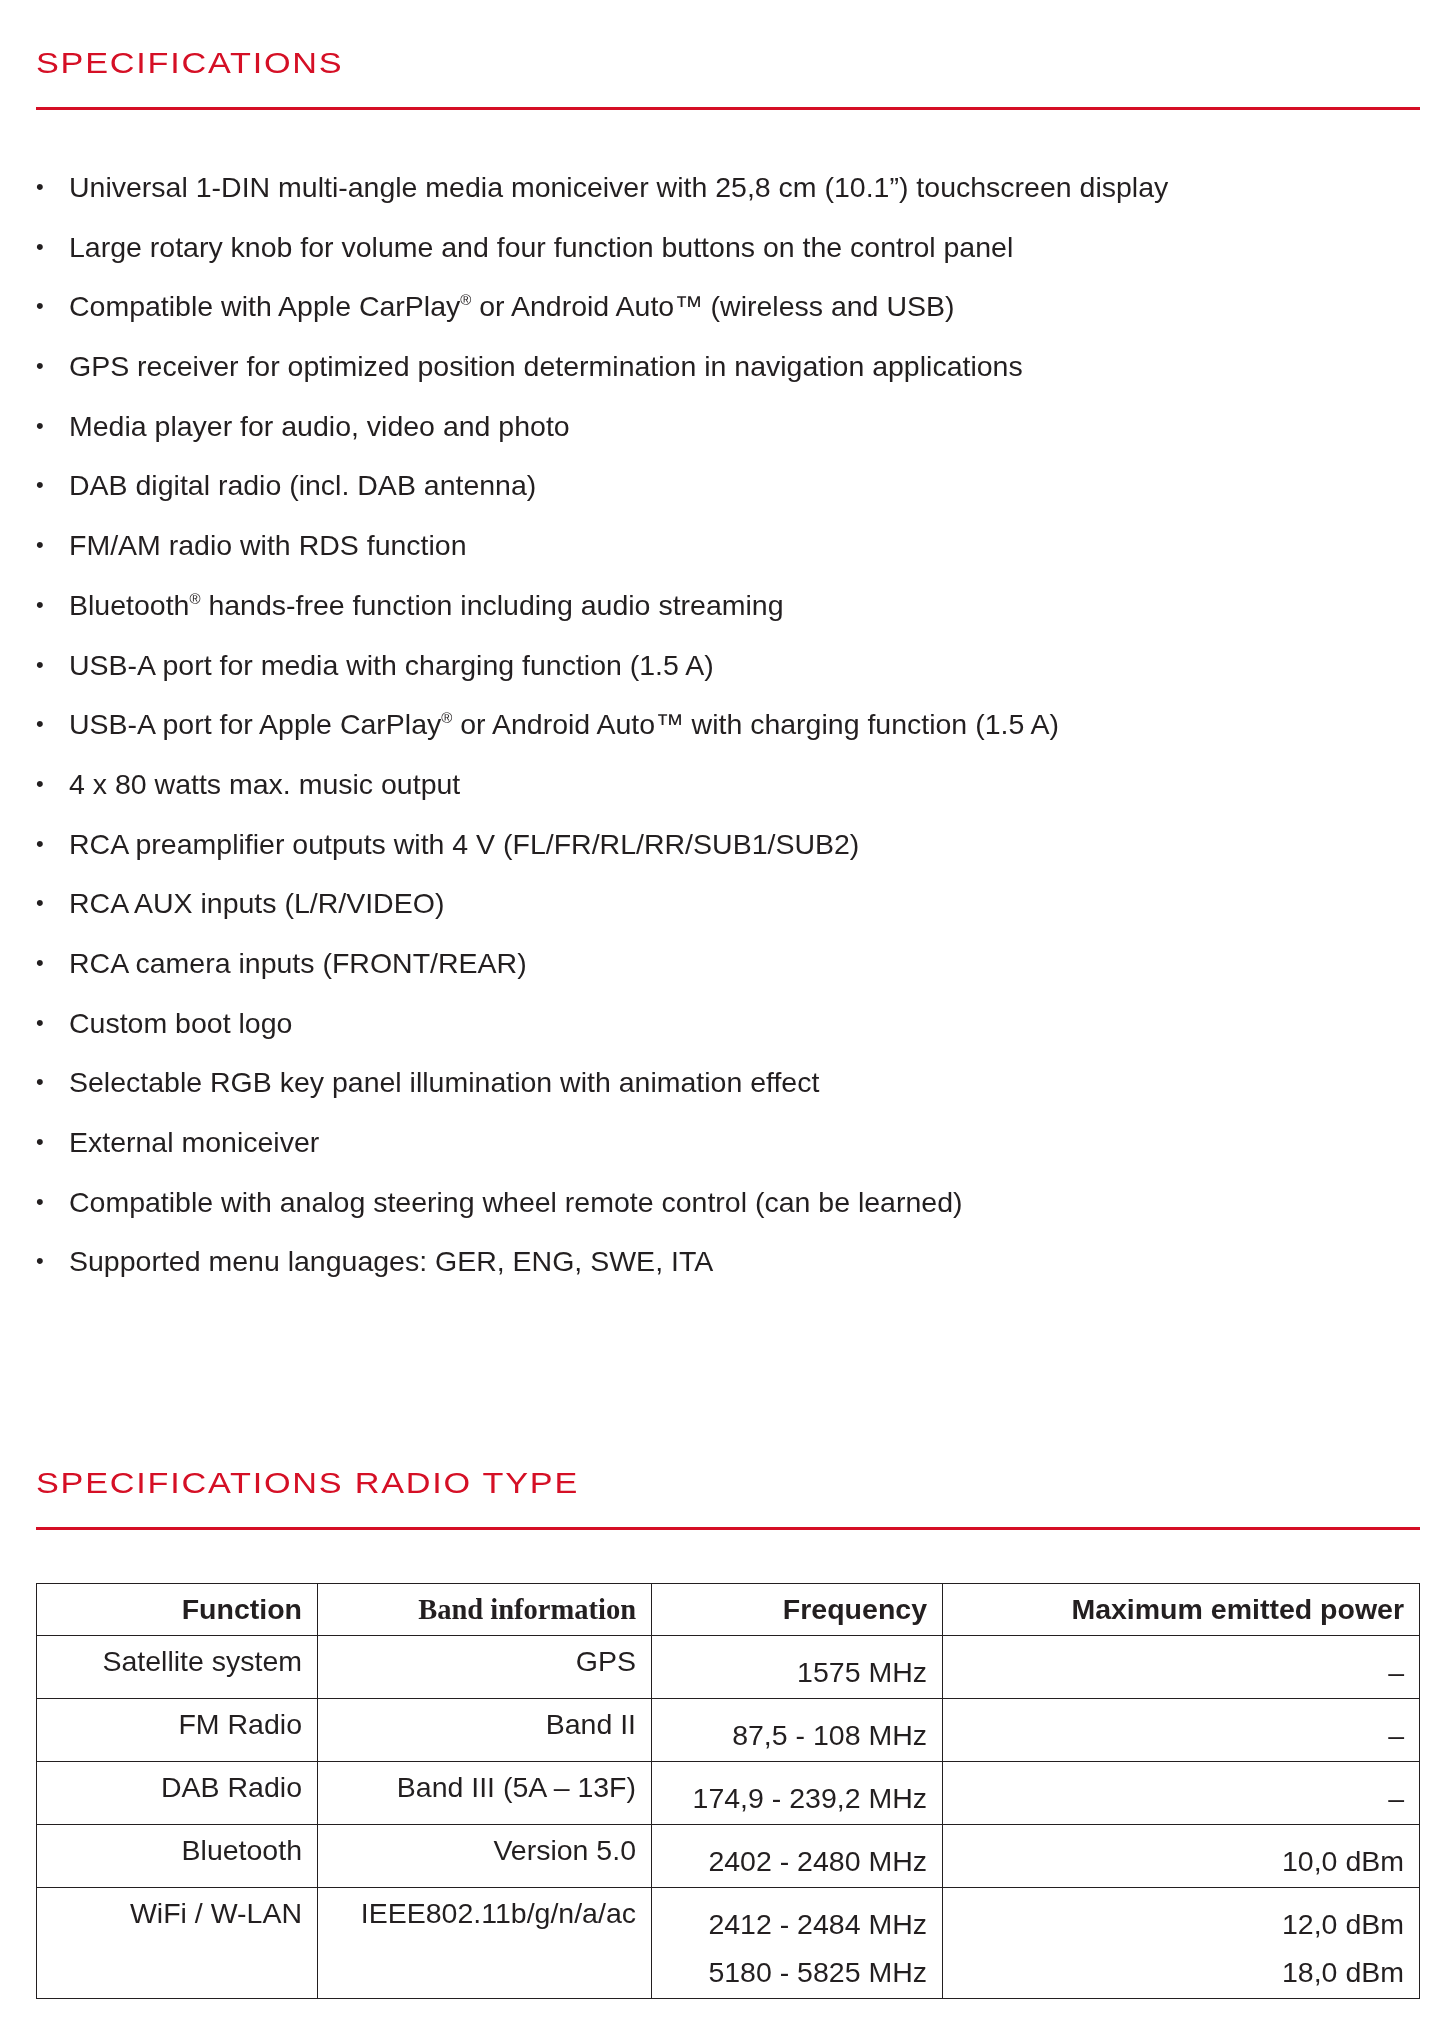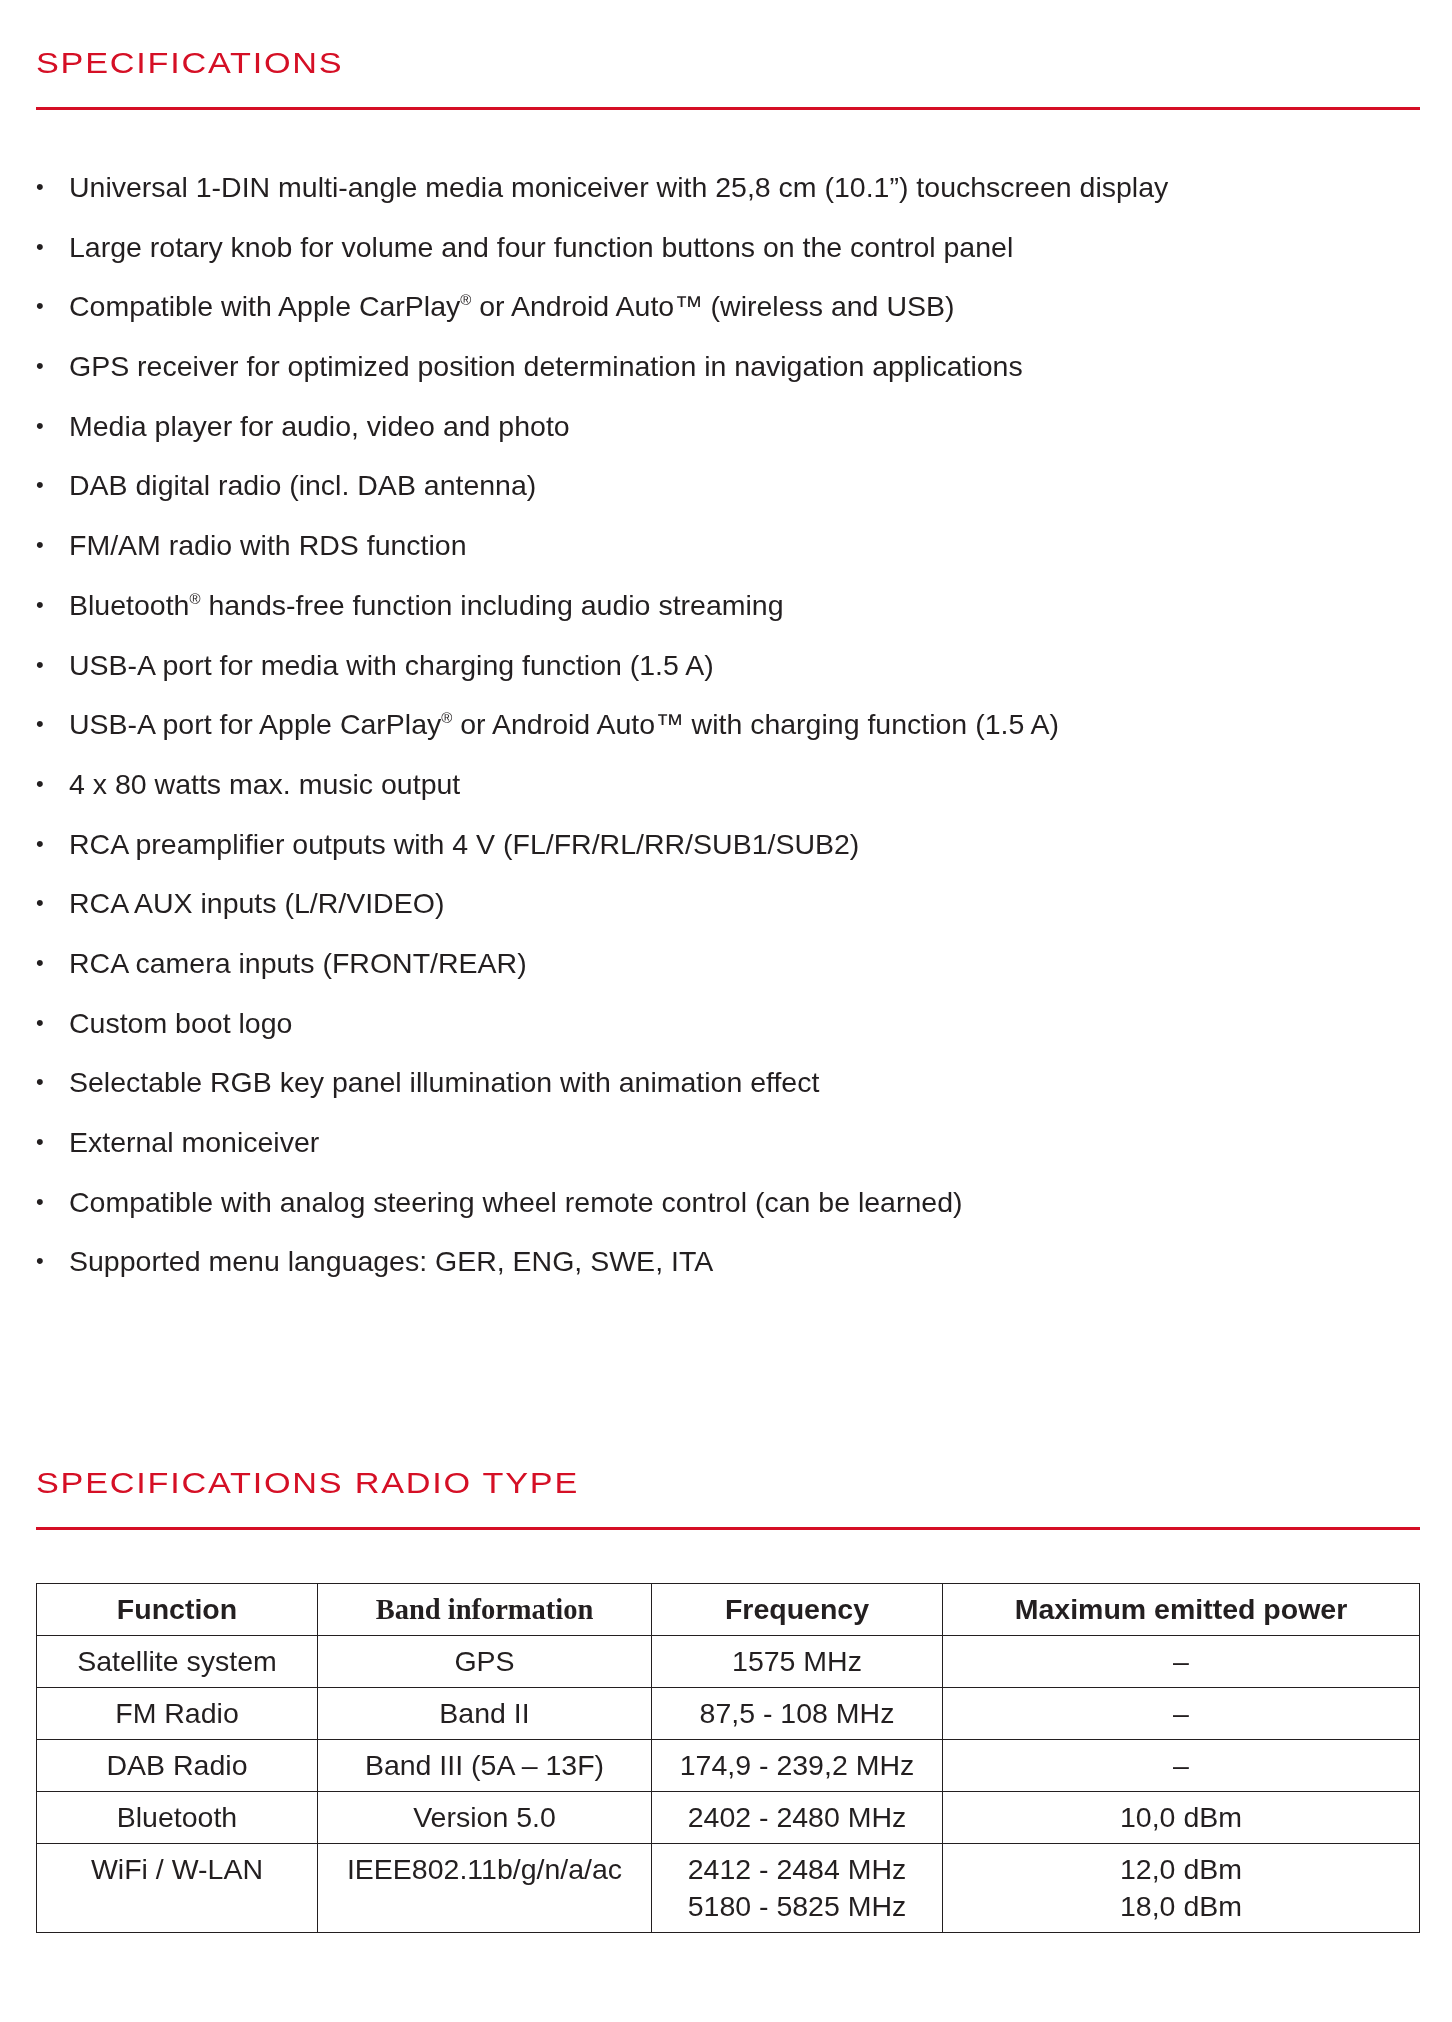--- a/index.html
+++ b/index.html
@@ -14,28 +14,28 @@
   #h2 { top:1469px; }
   #r2 { top:1527px; }
   .specs { position:absolute; left:36px; top:154px; margin:0; padding:0; list-style:none; width:1380px; }
   .specs li { position:relative; padding-left:33px; font-size:28.5px; line-height:38px;
               margin:0 0 21.7px 0; }
   .specs li .bullet { position:absolute; left:0; top:0; font-size:22px; width:20px; }
   .specs li .line { display:block;margin-top:14px; }
   sup.reg { font-size:15px; vertical-align:11px; line-height:0; }
   table.radio { position:absolute; left:36px; top:1583px; width:1384px;
                 border-collapse:collapse; font-size:28.5px; }
-  table.radio th, table.radio td { border:1.5px solid #231f20; text-align:center;
+  table.radio th, table.radio td { border:1.5px solid #231f20; text-align:right;
                 vertical-align:top; padding:7px 15px 7px 15px; line-height:37px; }
   table.radio th { font-weight:bold; }
   table.radio tr.r td, table.radio tr.h th { height:37px; }
   table.radio .c1 { width:250px; }
   table.radio .c2 { width:303px;font-family:Liberation Serif, serif; }
   table.radio .c3 { width:260px; }
-  .cell-line { display:block; }
+  .cell-line { display:block;margin-top:11px; }
 </style>
 </head>
 <body>
 
 <h2 class="heading" id="h1">SPECIFICATIONS</h2>
 <div class="rule" id="r1"></div>
 
 <ul class="specs" id="specs-list">
     <li>
       <span class="bullet">•</span>

